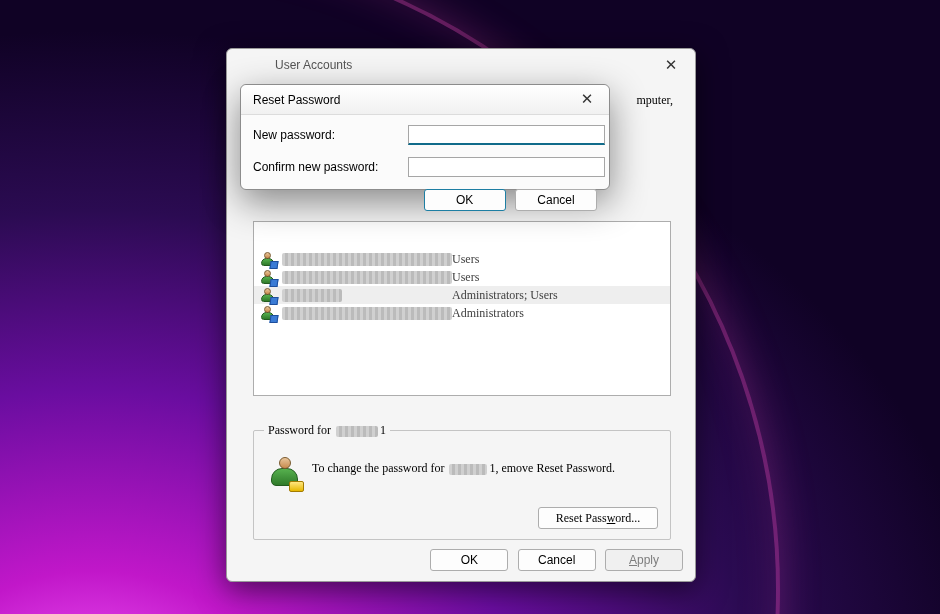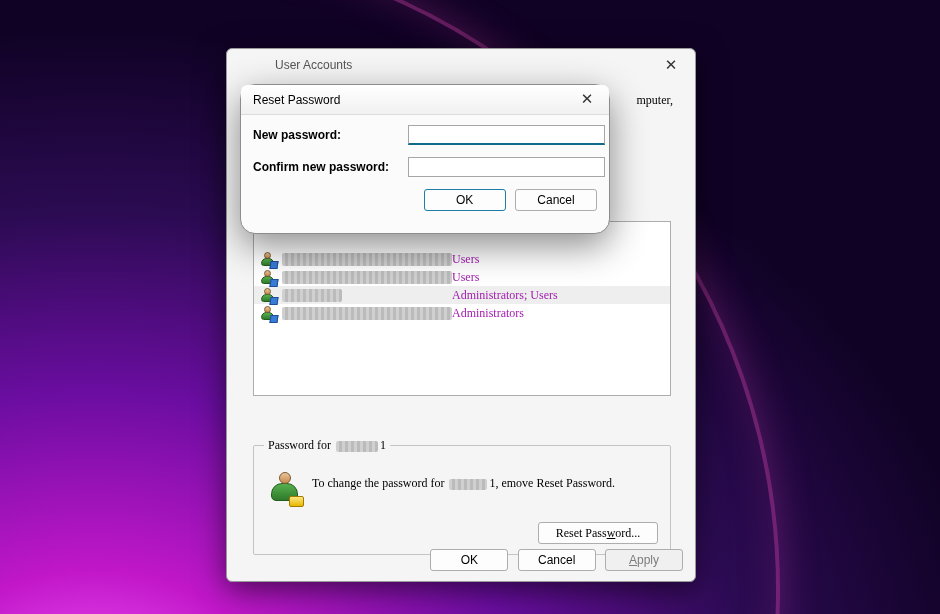--- a/index.html
+++ b/index.html
@@ -33,54 +33,54 @@
   .list-frame { position:absolute; left:14px; right:12px; top:138px; height:175px;
                 border:1px solid #adadad; background:#fff; }
   .list-row { display:flex; align-items:center; height:18px; padding:0 6px; font-size:12px; }
   .list-row.sel { background:#eeeeee; }
   .uicon { width:16px; height:16px; margin-right:6px; flex:0 0 16px; position:relative; }
   .uicon-head { position:absolute; left:4px; top:1px; width:7px; height:7px; border-radius:50%; background:linear-gradient(#e9c59a,#c88a4e); border:1px solid #7a5a2e; }
   .uicon-body { position:absolute; left:1px; top:7px; width:13px; height:8px; border-radius:6px 6px 3px 3px; background:linear-gradient(#56b04e,#2f7a2a); border:1px solid #235c20; }
   .uicon-badge { position:absolute; right:-2px; bottom:-2px; width:8px; height:8px; background:#3a7bd5; border:1px solid #1d4e9c; transform:skewX(-8deg); }
   .blur { background:repeating-linear-gradient(90deg,#d0d0d0 0 3px,#bbbbbb 3px 6px); color:transparent; border-radius:2px; }
   .uname { width:170px; height:13px; }
-  .ugroup { margin-left:0; width:auto; padding-left:0; color:#a21caf; }
+  .ugroup { margin-left:0; width:auto; padding-left:0; color:#404040; }
   .list-head-space { height:28px; }
 
   
   .row-actions { position:absolute; left:0; right:12px; top:322px; text-align:right; }
   .btn { display:inline-flex; justify-content:center; align-items:center; height:22px; min-width:84px;
          background:#fdfdfd; border:1px solid #adadad; border-radius:3px; padding:0 12px; font-size:12px; margin-left:6px; }
   .btn.disabled { color:#7d7d7d; background:#f0f0f0; }
   .u { text-decoration: underline; }
 
   
-  .pw-frame { position:absolute; left:14px; right:12px; top:362px; height:110px; border:1px solid #c4c4c4; border-radius:2px; background:transparent; }
+  .pw-frame { position:absolute; left:14px; right:12px; top:347px; height:110px; border:1px solid #c4c4c4; border-radius:2px; background:transparent; }
   .pw-legend { position:absolute; left:10px; top:-8px; background:#f5f5f5; padding:0 4px; font-size:12px; }
   .pw-legend .blur { display:inline-block; width:42px; height:11px; vertical-align:middle; margin:0 2px; }
   .pw-big-icon { position:absolute; left:14px; top:24px; width:34px; height:34px; }
   .pw-big-icon .uicon-head{ left:11px; top:2px; width:12px; height:12px; }
   .pw-big-icon .uicon-body{ left:3px; top:13px; width:27px; height:18px; border-radius:11px 11px 5px 5px; }
   .pw-big-icon .badge2{ position:absolute; right:-2px; bottom:-3px; width:15px; height:11px;
         background:linear-gradient(#ffe680,#e6b800); border:1px solid #a37b00; border-radius:2px; }
   .pw-text { position:absolute; left:58px; top:30px; font-size:12px; }
   .pw-text .blurmid { display:inline-block; width:38px; height:11px; vertical-align:middle; margin:0 2px; }
   .pw-reset-btn { position:absolute; right:12px; bottom:10px; }
 
   
   .win-bottom { position:absolute; left:0; right:12px; bottom:10px; text-align:right; }
 
   
-  .modal { position:absolute; left:240px; top:84px; width:370px; height:150px; background:#fbfbfb;
-           border:1px solid #8c8c8c; border-radius:15px; box-shadow:0 12px 36px rgba(0,0,0,0.45); }
+  .modal { position:absolute; left:240px; top:84px; width:370px; height:106px; background:#fbfbfb;
+           border:1px solid #8c8c8c; border-radius:6px; box-shadow:0 12px 36px rgba(0,0,0,0.45); }
   .modal .titlebar { height:30px; line-height:30px; padding-left:12px; font-size:12px; color:#000; position:relative;
                      border-bottom:1px solid #dcdcdc; background:linear-gradient(#ffffff,#f1f1f1);
                      border-radius:6px 6px 0 0;}
   .modal .close-x { top:0; right:2px; height:28px; line-height:28px; }
-  .modal .form { padding:10px 4px 0 12px;font-weight:bold; }
+  .modal .form { padding:10px 4px 0 12px; }
   .form-row { display:flex; align-items:center; margin-bottom:12px; }
   .form-label { width:155px; font-size:12px; }
   .form-input { flex:1; height:20px; border:1px solid #a6a6a6; background:#fff; }
   .form-input.focus { border-bottom:2px solid #106b8a; }
   .modal-actions { text-align:right; padding:0 12px 10px 0; }
   .btn.primary { border-color:#1d7ea3; }
 
 </style>
 </head>
 <body>

